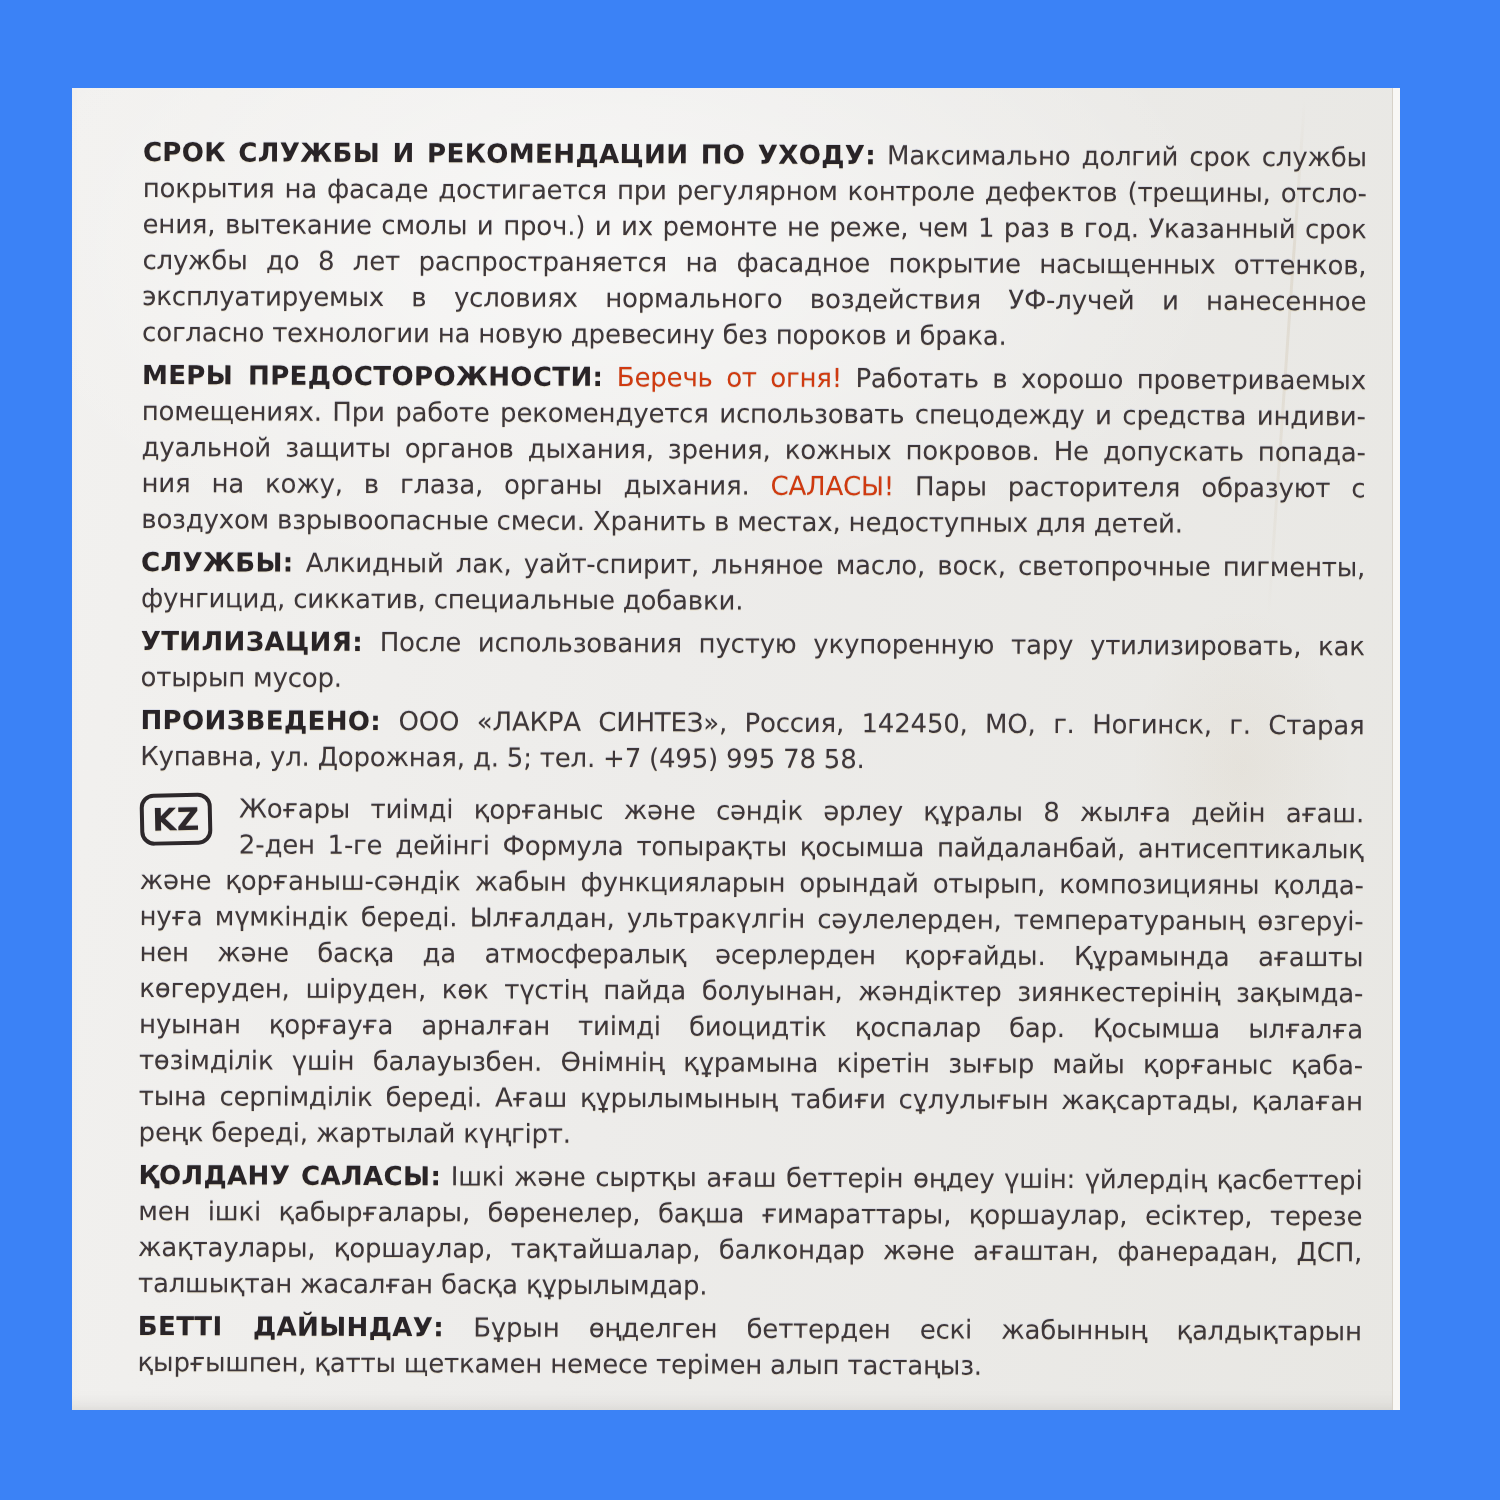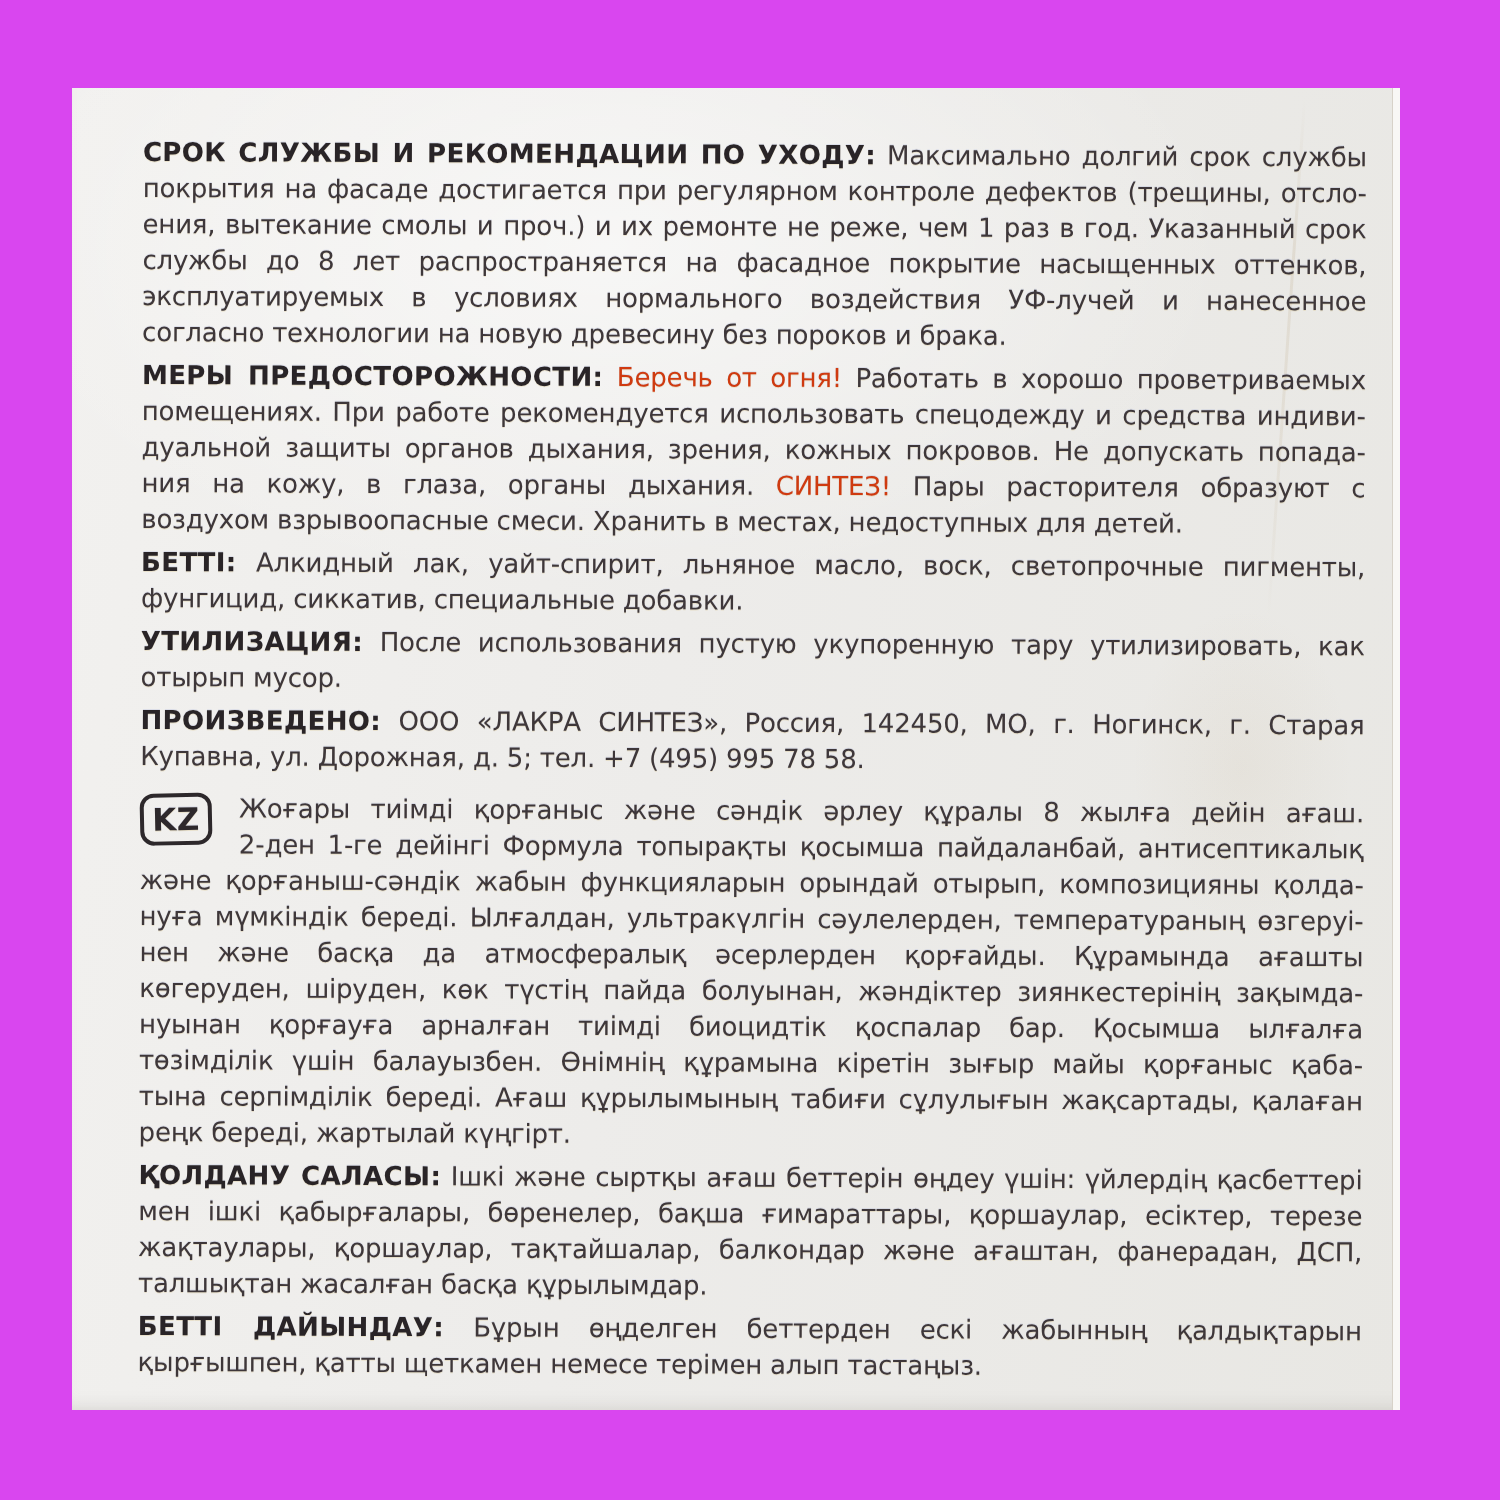--- a/index.html
+++ b/index.html
@@ -5,21 +5,21 @@
   html, body { margin: 0; padding: 0; }
   body {
     width: 1500px; height: 1500px;
     background: #ffffff;
     font-family: "DejaVu Sans", "Liberation Sans", sans-serif;
     overflow: hidden;
   }
   .page {
     position: relative;
     width: 1500px; height: 1500px;
-    background: #d946ef;
+    background: #3b82f6;
   }
   
   .label {
     position: absolute;
     left: 72px; top: 88px;
     width: 1328px; height: 1322px;
     background:
       radial-gradient(ellipse 900px 500px at 40% 12%, rgba(255,255,255,0.55), rgba(255,255,255,0) 70%),
       linear-gradient(100deg, #f2f1ef 0%, #edecea 45%, #e8e7e3 100%);
     box-shadow: inset 0 -14px 18px -14px rgba(120,115,105,0.25);
@@ -102,25 +102,25 @@
           <div class="line"><span class="tx">покрытия на фасаде достигается при регулярном контроле дефектов (трещины, отсло-</span></div>
           <div class="line"><span class="tx">ения, вытекание смолы и проч.) и их ремонте не реже, чем 1 раз в год. Указанный срок</span></div>
           <div class="line"><span class="tx">службы до 8 лет распространяется на фасадное покрытие насыщенных оттенков,</span></div>
           <div class="line"><span class="tx">эксплуатируемых в условиях нормального воздействия УФ-лучей и нанесенное</span></div>
           <div class="line last"><span class="tx">согласно технологии на новую древесину без пороков и брака.</span></div>
         </div>
         <div class="section">
           <div class="line"><span class="hd">МЕРЫ ПРЕДОСТОРОЖНОСТИ:</span><span class="warn"> Беречь от огня!</span><span class="tx"> Работать в хорошо проветриваемых</span></div>
           <div class="line"><span class="tx">помещениях. При работе рекомендуется использовать спецодежду и средства индиви-</span></div>
           <div class="line"><span class="tx">дуальной защиты органов дыхания, зрения, кожных покровов. Не допускать попада-</span></div>
-          <div class="line"><span class="tx">ния на кожу, в глаза, органы дыхания. </span><span class="warn">СИНТЕЗ!</span><span class="tx"> Пары расторителя образуют с</span></div>
+          <div class="line"><span class="tx">ния на кожу, в глаза, органы дыхания. </span><span class="warn">САЛАСЫ!</span><span class="tx"> Пары расторителя образуют с</span></div>
           <div class="line last"><span class="tx">воздухом взрывоопасные смеси. Хранить в местах, недоступных для детей.</span></div>
         </div>
         <div class="section">
-          <div class="line"><span class="hd">БЕТТІ:</span><span class="tx"> Алкидный лак, уайт-спирит, льняное масло, воск, светопрочные пигменты,</span></div>
+          <div class="line"><span class="hd">СЛУЖБЫ:</span><span class="tx"> Алкидный лак, уайт-спирит, льняное масло, воск, светопрочные пигменты,</span></div>
           <div class="line last"><span class="tx">фунгицид, сиккатив, специальные добавки.</span></div>
         </div>
         <div class="section">
           <div class="line"><span class="hd">УТИЛИЗАЦИЯ:</span><span class="tx"> После использования пустую укупоренную тару утилизировать, как</span></div>
           <div class="line last"><span class="tx">отырып мусор.</span></div>
         </div>
         <div class="section">
           <div class="line"><span class="hd">ПРОИЗВЕДЕНО:</span><span class="tx"> ООО «ЛАКРА СИНТЕЗ», Россия, 142450, МО, г. Ногинск, г. Старая</span></div>
           <div class="line last"><span class="tx">Купавна, ул. Дорожная, д. 5; тел. +7 (495) 995 78 58.</span></div>
         </div>

